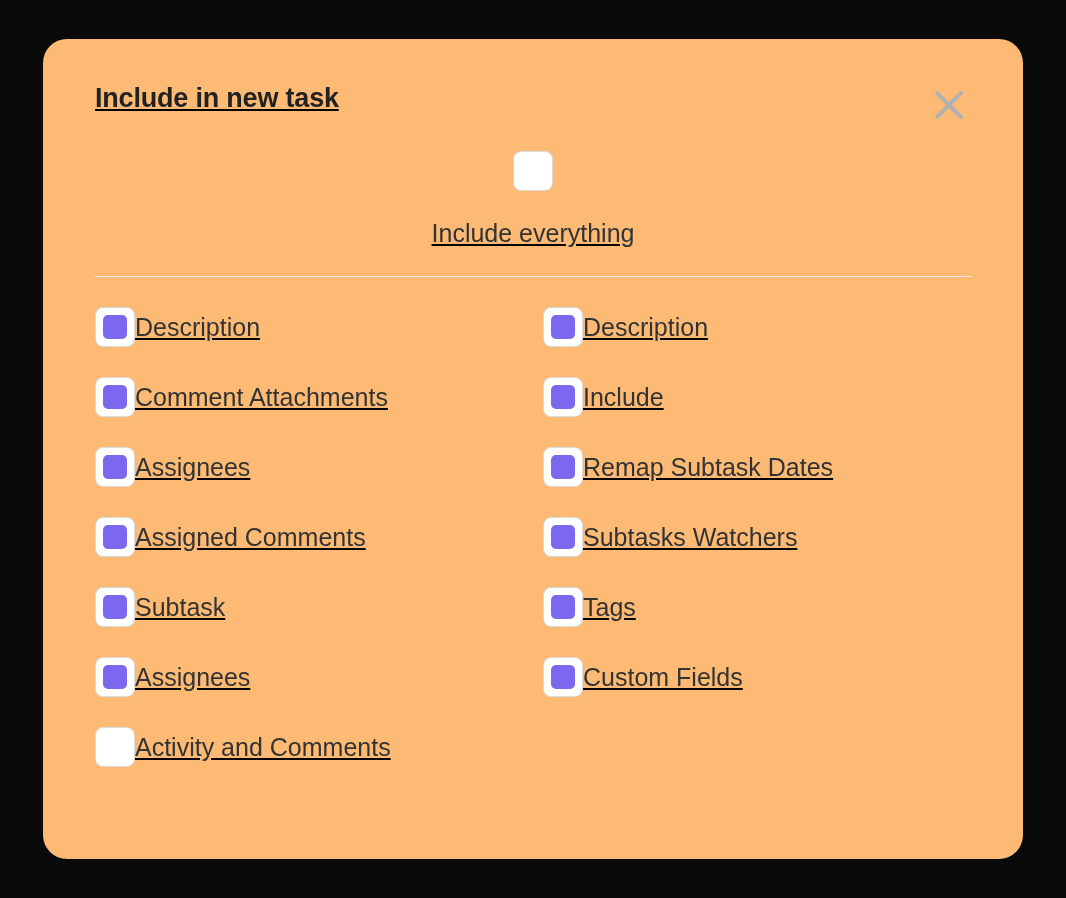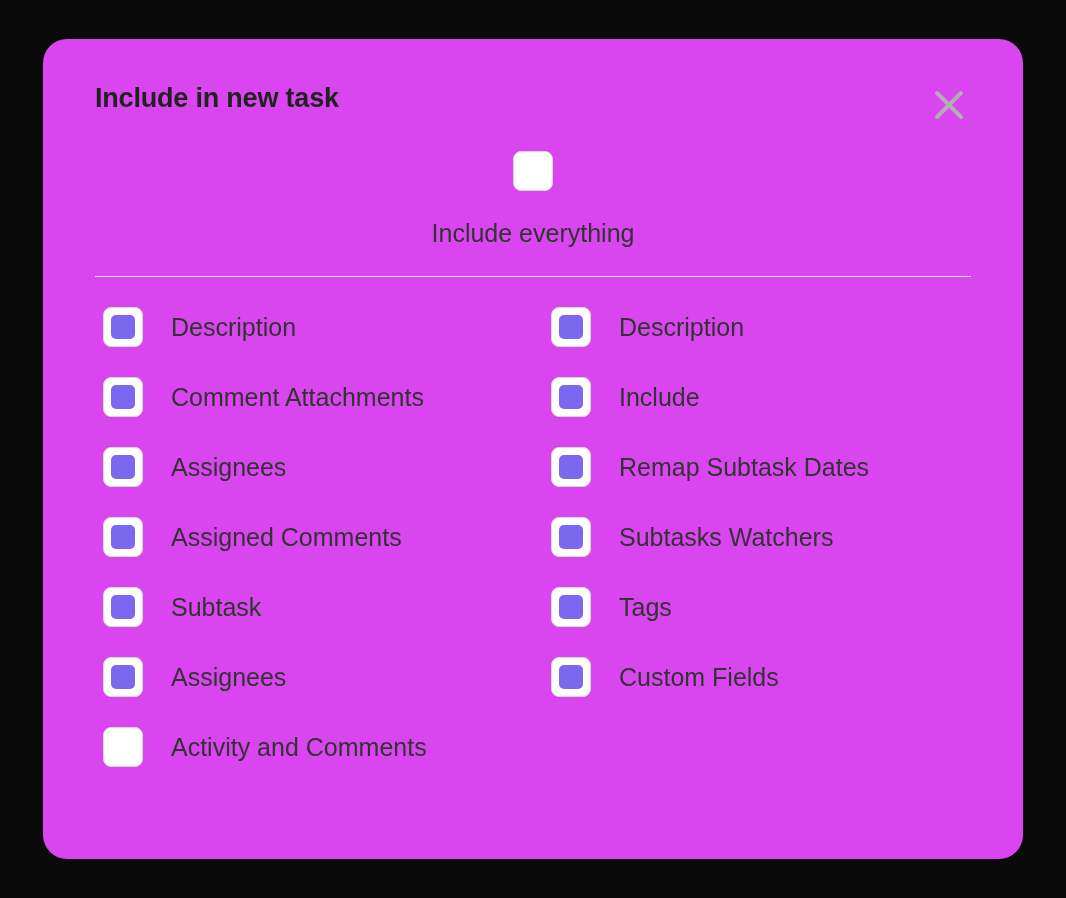--- a/index.html
+++ b/index.html
@@ -12,26 +12,27 @@
       width: 1066px;
       height: 898px;
       background: #0a0a0a;
       display: flex;
       align-items: center;
       justify-content: center;
       font-family: -apple-system, BlinkMacSystemFont, "Segoe UI", Helvetica, Arial, sans-serif;
     }
 
     .dialog {
-      background: #d946ef;
+      background: #fdba74;
       border-radius: 24px;
       width: 980px;
       height: 820px;
       padding: 44px 52px;
       position: relative;
+      text-decoration: underline;
     }
 
     .header-row {
       display: flex;
       justify-content: space-between;
       align-items: flex-start;
     }
 
     .dialog-title {
       font-size: 27px;
@@ -108,23 +109,21 @@
     }
 
     .col {
       display: flex;
       flex-direction: column;
     }
 
     .option-row {
       display: flex;
       align-items: center;
-      gap: 28px;
       margin-bottom: 30px;
-      margin-left: 8px;
     }
   </style>
 </head>
 <body>
 
 <div class="dialog">
 
   <div class="header-row">
     <h2 class="dialog-title">Include in new task</h2>
     <button class="close-btn">

